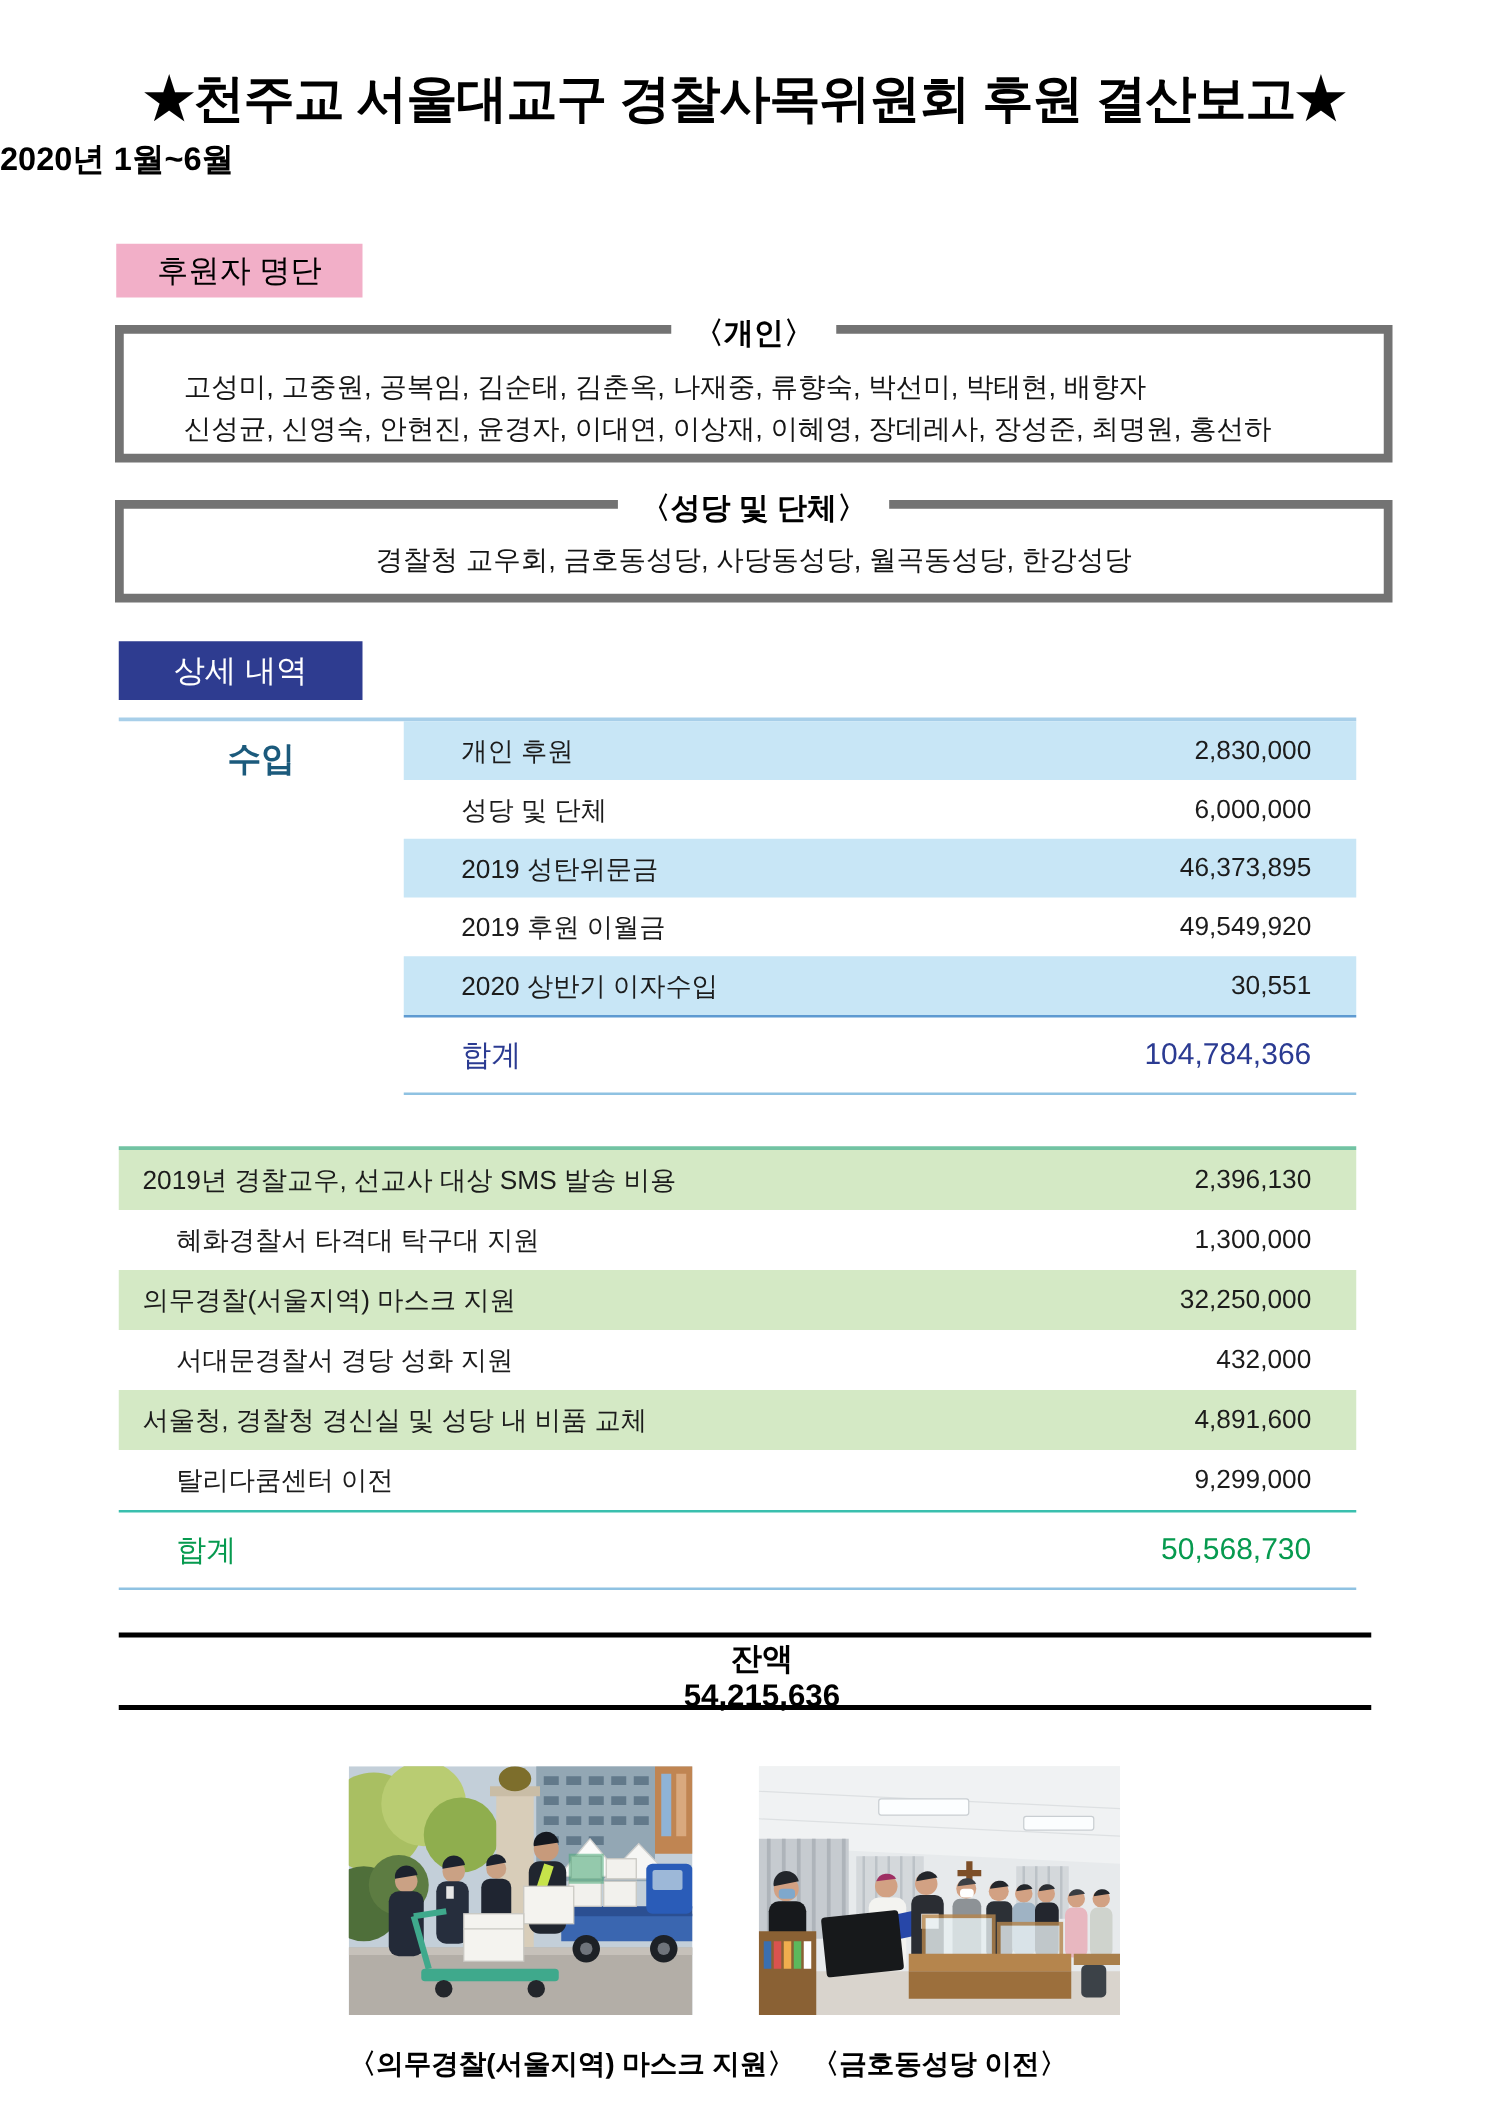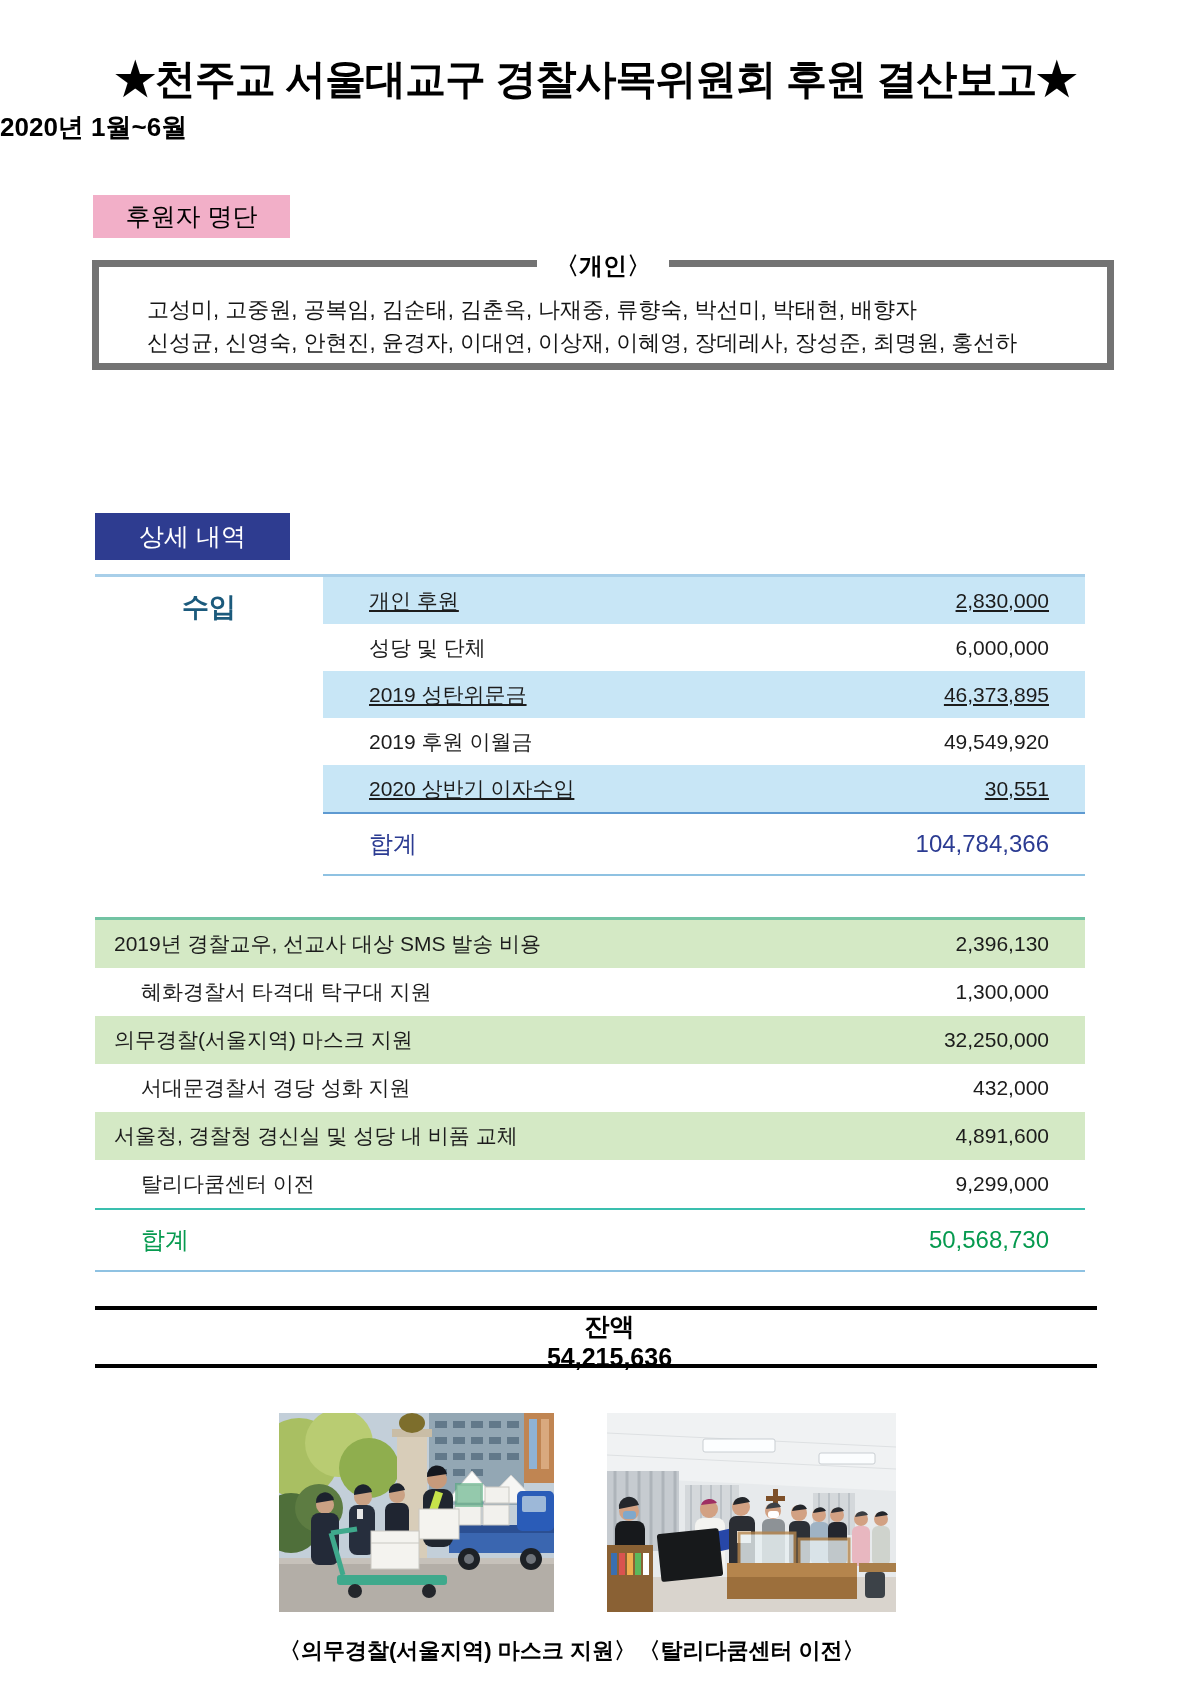--- a/index.html
+++ b/index.html
@@ -47,21 +47,21 @@
     width:228px;flex:0 0 228px;text-align:center;font-size:27px;font-weight:800;padding-top:12px;
   }
   .section-income .section-label{color:#1b5a7c;}
   .section-expense .section-label{color:#2bb8a5;}
   .rows{flex:1;}
   .row{
     height:47px;display:flex;align-items:center;justify-content:space-between;
     padding:0 36px 0 46px;font-size:21px;color:#1c1c1c;
   }
   .section-expense .row{height:48px;}
-  .section-income .row.alt{background:#c8e6f6;text-decoration:underline;}
+  .section-income .row.alt{background:#c8e6f6;}
   .section-expense .row.alt{background:#d4e9c5;padding-left:19px;}
   .total-row{
     height:60px;display:flex;align-items:center;justify-content:space-between;
     padding:0 36px 0 46px;font-size:24px;font-weight:400;
   }
   .section-income .total-row{
     border-top:2px solid #5e9ad1;border-bottom:2px solid #8fc2e2;color:#2b3b92;
   }
   .section-expense .total-row{
     border-top:2px solid #3abfae;border-bottom:2px solid #8fc2e2;color:#069a4f;
@@ -94,20 +94,24 @@
   <div class="badge badge-pink">후원자 명단</div>
 
   <div class="legend-box box-individual">
     <div class="legend">〈개인〉</div>
     <div class="names">
       <div>고성미, 고중원, 공복임, 김순태, 김춘옥, 나재중, 류향숙, 박선미, 박태현, 배향자</div>
       <div>신성균, 신영숙, 안현진, 윤경자, 이대연, 이상재, 이혜영, 장데레사, 장성준, 최명원, 홍선하</div>
     </div>
   </div>
 
+  <div class="legend-box box-groups">
+    <div class="legend">〈성당 및 단체〉</div>
+    <div class="names">경찰청 교우회, 금호동성당, 사당동성당, 월곡동성당, 한강성당</div>
+  </div>
 
   <div class="badge badge-blue">상세 내역</div>
 
   <div class="section section-income">
     <div class="section-label">수입</div>
     <div class="rows">
       <div class="row alt">
         <span>개인 후원</span>
         <span>2,830,000</span>
       </div>
@@ -351,16 +355,16 @@
         <rect x="4" y="140" width="6" height="22" fill="#3a6fb0"></rect>
         <rect x="12" y="140" width="6" height="22" fill="#d9534f"></rect>
         <rect x="20" y="140" width="6" height="22" fill="#f0ad4e"></rect>
         <rect x="28" y="140" width="6" height="22" fill="#5cb85c"></rect>
         <rect x="36" y="140" width="6" height="22" fill="#ffffff"></rect>
       </g>
 
       <rect x="252" y="150" width="37" height="9" fill="#a97f4b"></rect>
       <rect x="258" y="159" width="20" height="26" rx="4" fill="#3c4248"></rect>
     </svg>
-    <figcaption>〈탈리다쿰센터 이전〉</figcaption>
+    <figcaption>〈금호동성당 이전〉</figcaption>
   </figure>
 
 </div>
 
 </body></html>

